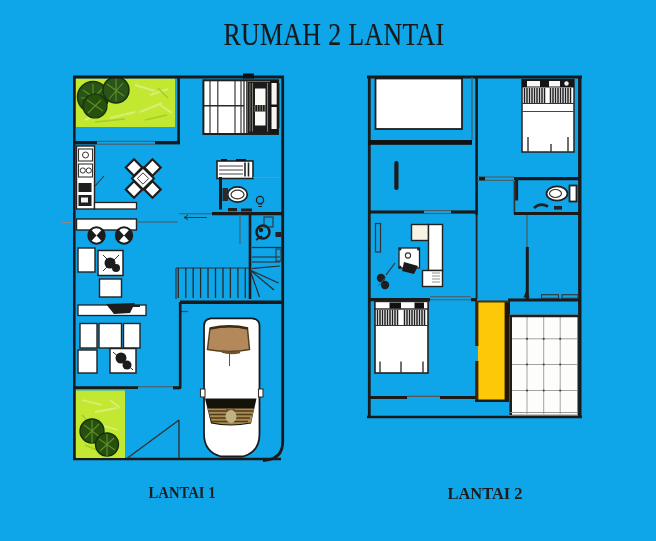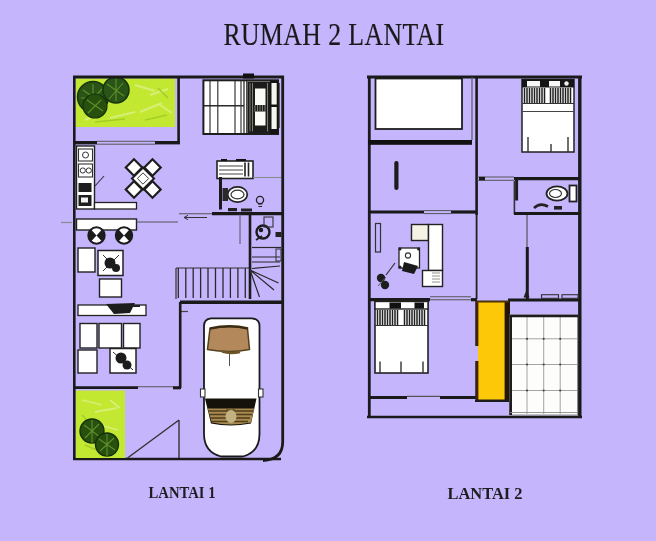--- a/index.html
+++ b/index.html
@@ -1,16 +1,16 @@
 <!DOCTYPE html>
 <html><head>
 <meta charset="utf-8">
 <style>
   html,body{margin:0;padding:0;background:#ffffff;}
-  .wrap{position:relative;width:656px;height:541px;background:#c4b5fd;overflow:hidden;}
+  .wrap{position:relative;width:656px;height:541px;background:#0ea5e9;overflow:hidden;}
   svg{position:absolute;left:0;top:0;filter:blur(0.33px);}
   text{font-family:"Liberation Serif", serif;}
 </style>
 </head>
 <body>
 <div class="wrap">
 <svg width="656" height="541" viewBox="0 0 656 541">
 
 <g>
 <text x="334" y="45" font-size="32" letter-spacing="0.5" text-anchor="middle" fill="#191919" stroke="#191919" stroke-width="0.2" textLength="221" lengthAdjust="spacingAndGlyphs">RUMAH 2 LANTAI</text>

